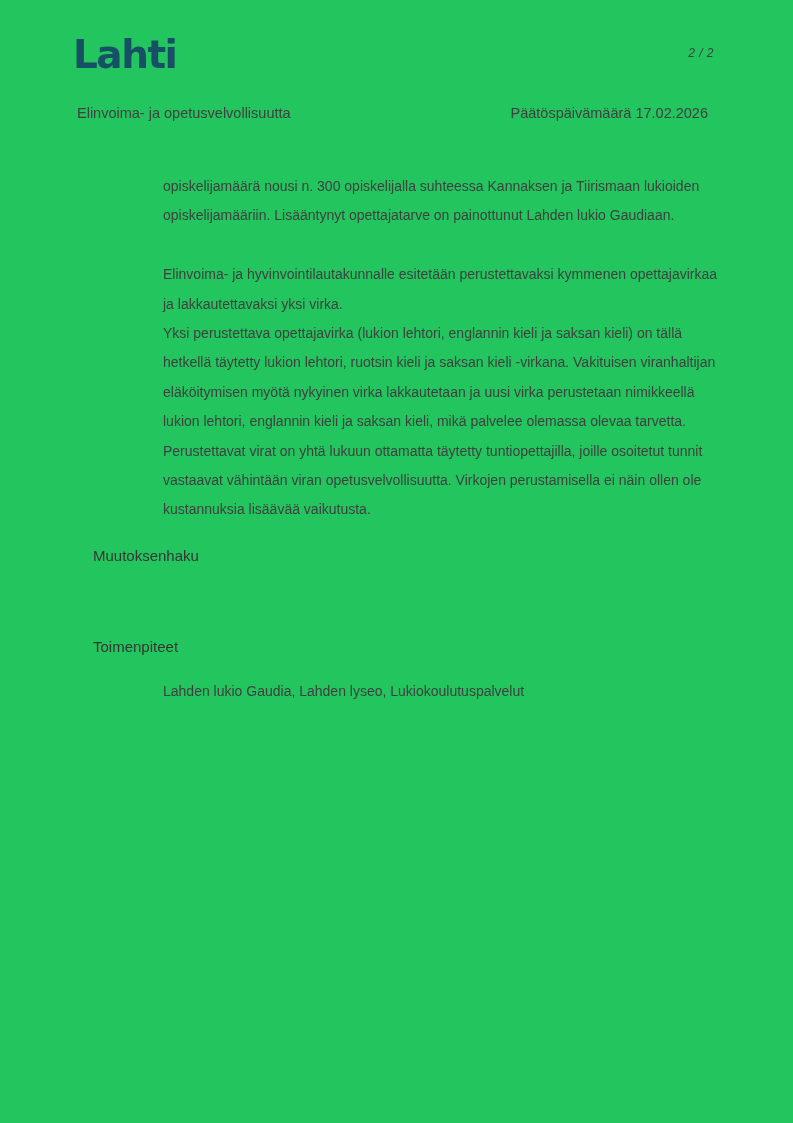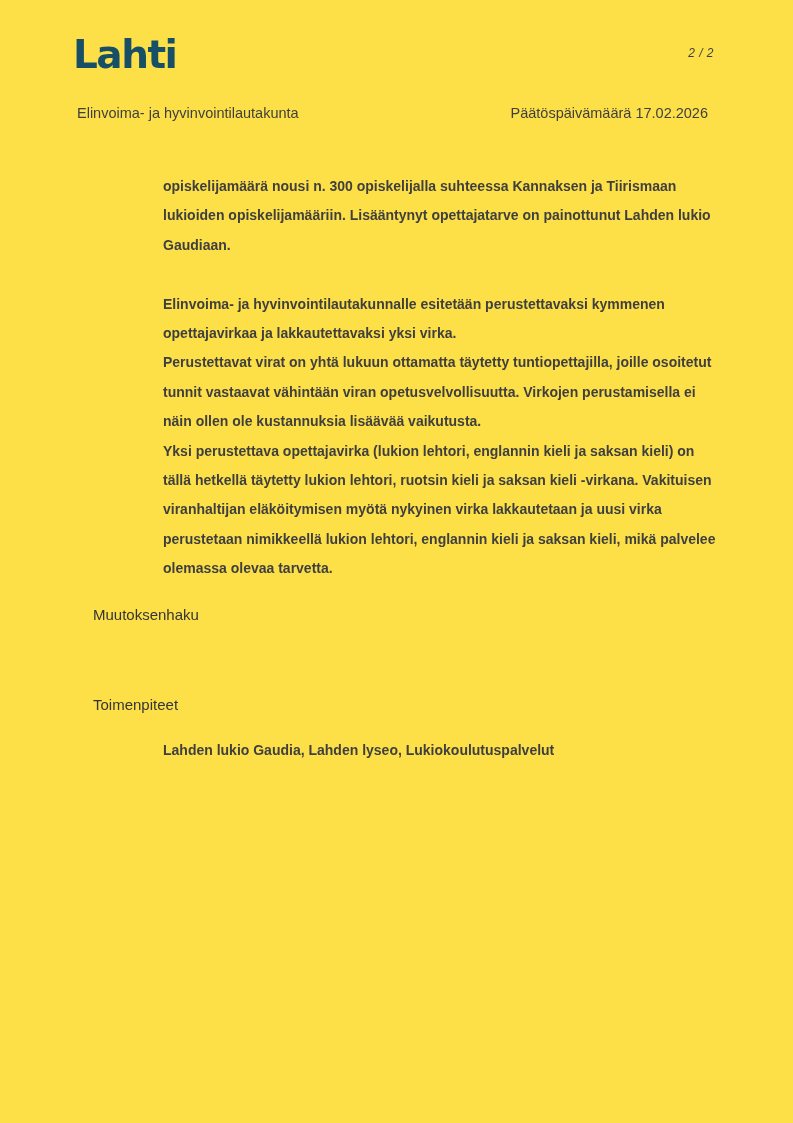--- a/index.html
+++ b/index.html
@@ -4,21 +4,21 @@
 <style>
   html, body {
     margin: 0;
     padding: 0;
     background: #ffffff;
   }
   .page {
     position: relative;
     width: 793px;
     height: 1123px;
-    background: #fde047;
+    background: #22c55e;
     font-family: "Liberation Sans", sans-serif;
     color: #3f3f3f;
     overflow: hidden;
   }
   .logo {
     position: absolute;
     left: 73px;
     top: 34px;
     font-family: "DejaVu Sans", sans-serif;
     font-weight: 700;
@@ -51,21 +51,20 @@
     top: 172px;
     left: 77px;
     width: 642px;
     font-size: 14px;
     line-height: 29.4px;
   }
   .body-par {
     margin: 0 0 0 86px;
     padding: 0;
     width: 556px;
-    font-weight: bold;
   }
   .blank-line {
     height: 29.4px;
   }
   .side-heading {
     margin: 16px;
     padding: 0;
     font-size: 15px;
     font-weight: 400;
     color: #353535;
@@ -75,36 +74,36 @@
 </head>
 <body>
 
 <div class="page">
 
   <div class="logo">Lahti</div>
 
   <div class="page-number">2 / 2</div>
 
   <div class="meta-row">
-    <span class="committee">Elinvoima- ja hyvinvointilautakunta</span>
+    <span class="committee">Elinvoima- ja opetusvelvollisuutta</span>
     <span class="decision-date">Päätöspäivämäärä 17.02.2026</span>
   </div>
 
   <div class="content">
 
     <p class="body-par">opiskelijamäärä nousi n. 300 opiskelijalla suhteessa Kannaksen ja Tiirismaan lukioiden opiskelijamääriin. Lisääntynyt opettajatarve on painottunut Lahden lukio Gaudiaan.</p>
 
 
     <div class="blank-line"></div>
 
     <p class="body-par">Elinvoima- ja hyvinvointilautakunnalle esitetään perustettavaksi kymmenen opettajavirkaa ja lakkautettavaksi yksi virka.</p>
 
+    <p class="body-par">Yksi perustettava opettajavirka (lukion lehtori, englannin kieli ja saksan kieli) on tällä hetkellä täytetty lukion lehtori, ruotsin kieli ja saksan kieli -virkana. Vakituisen viranhaltijan eläköitymisen myötä nykyinen virka lakkautetaan ja uusi virka perustetaan nimikkeellä lukion lehtori, englannin kieli ja saksan kieli, mikä palvelee olemassa olevaa tarvetta.</p>
+
     <p class="body-par">Perustettavat virat on yhtä lukuun ottamatta täytetty tuntiopettajilla, joille osoitetut tunnit vastaavat vähintään viran opetusvelvollisuutta. Virkojen perustamisella ei näin ollen ole kustannuksia lisäävää vaikutusta.</p>
-
-    <p class="body-par">Yksi perustettava opettajavirka (lukion lehtori, englannin kieli ja saksan kieli) on tällä hetkellä täytetty lukion lehtori, ruotsin kieli ja saksan kieli -virkana. Vakituisen viranhaltijan eläköitymisen myötä nykyinen virka lakkautetaan ja uusi virka perustetaan nimikkeellä lukion lehtori, englannin kieli ja saksan kieli, mikä palvelee olemassa olevaa tarvetta.</p>
 
     <h2 class="side-heading">Muutoksenhaku</h2>
 
 
     <div class="blank-line"></div>
 
     <h2 class="side-heading">Toimenpiteet</h2>
 
     <p class="body-par">Lahden lukio Gaudia, Lahden lyseo, Lukiokoulutuspalvelut</p>
 

